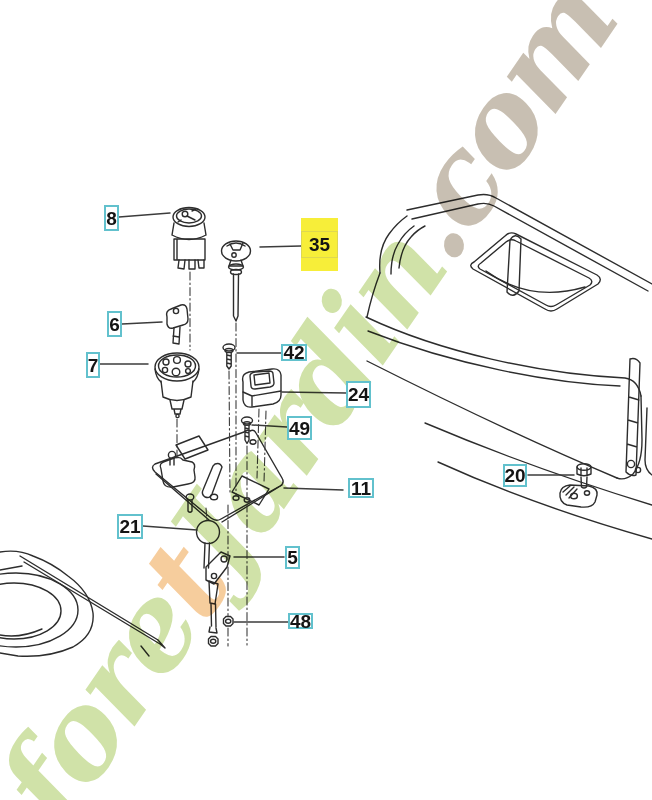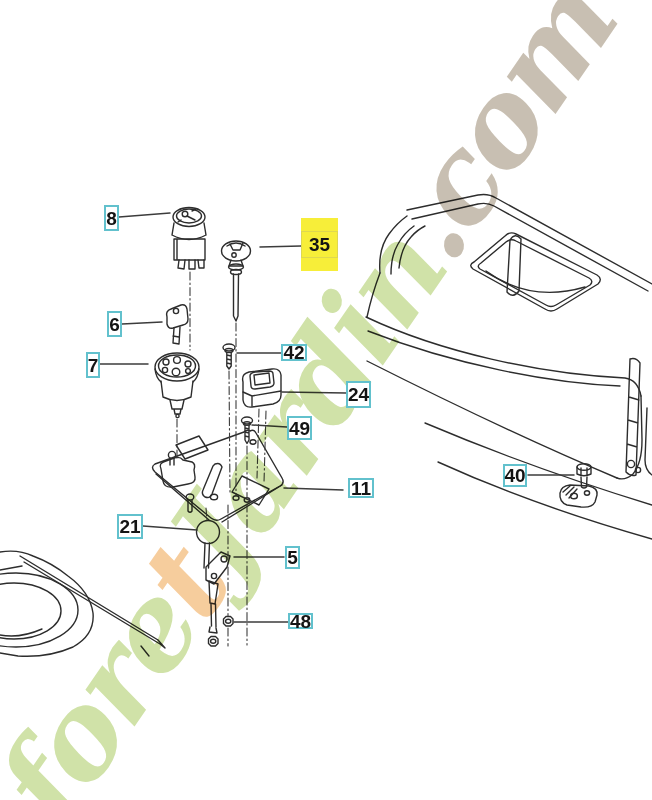--- a/index.html
+++ b/index.html
@@ -229,16 +229,16 @@
   <div class="plabel" style="left:117px;top:514px;width:26px;height:25px">
       <span>21</span>
     </div>
   <div class="plabel" style="left:285px;top:546px;width:15px;height:23px">
       <span>5</span>
     </div>
   <div class="plabel" style="left:288px;top:613px;width:25px;height:16px">
       <span>48</span>
     </div>
   <div class="plabel" style="left:503px;top:464px;width:24px;height:23px">
-      <span>40</span>
+      <span>20</span>
     </div>
 
 </div>
 
 </body></html>

